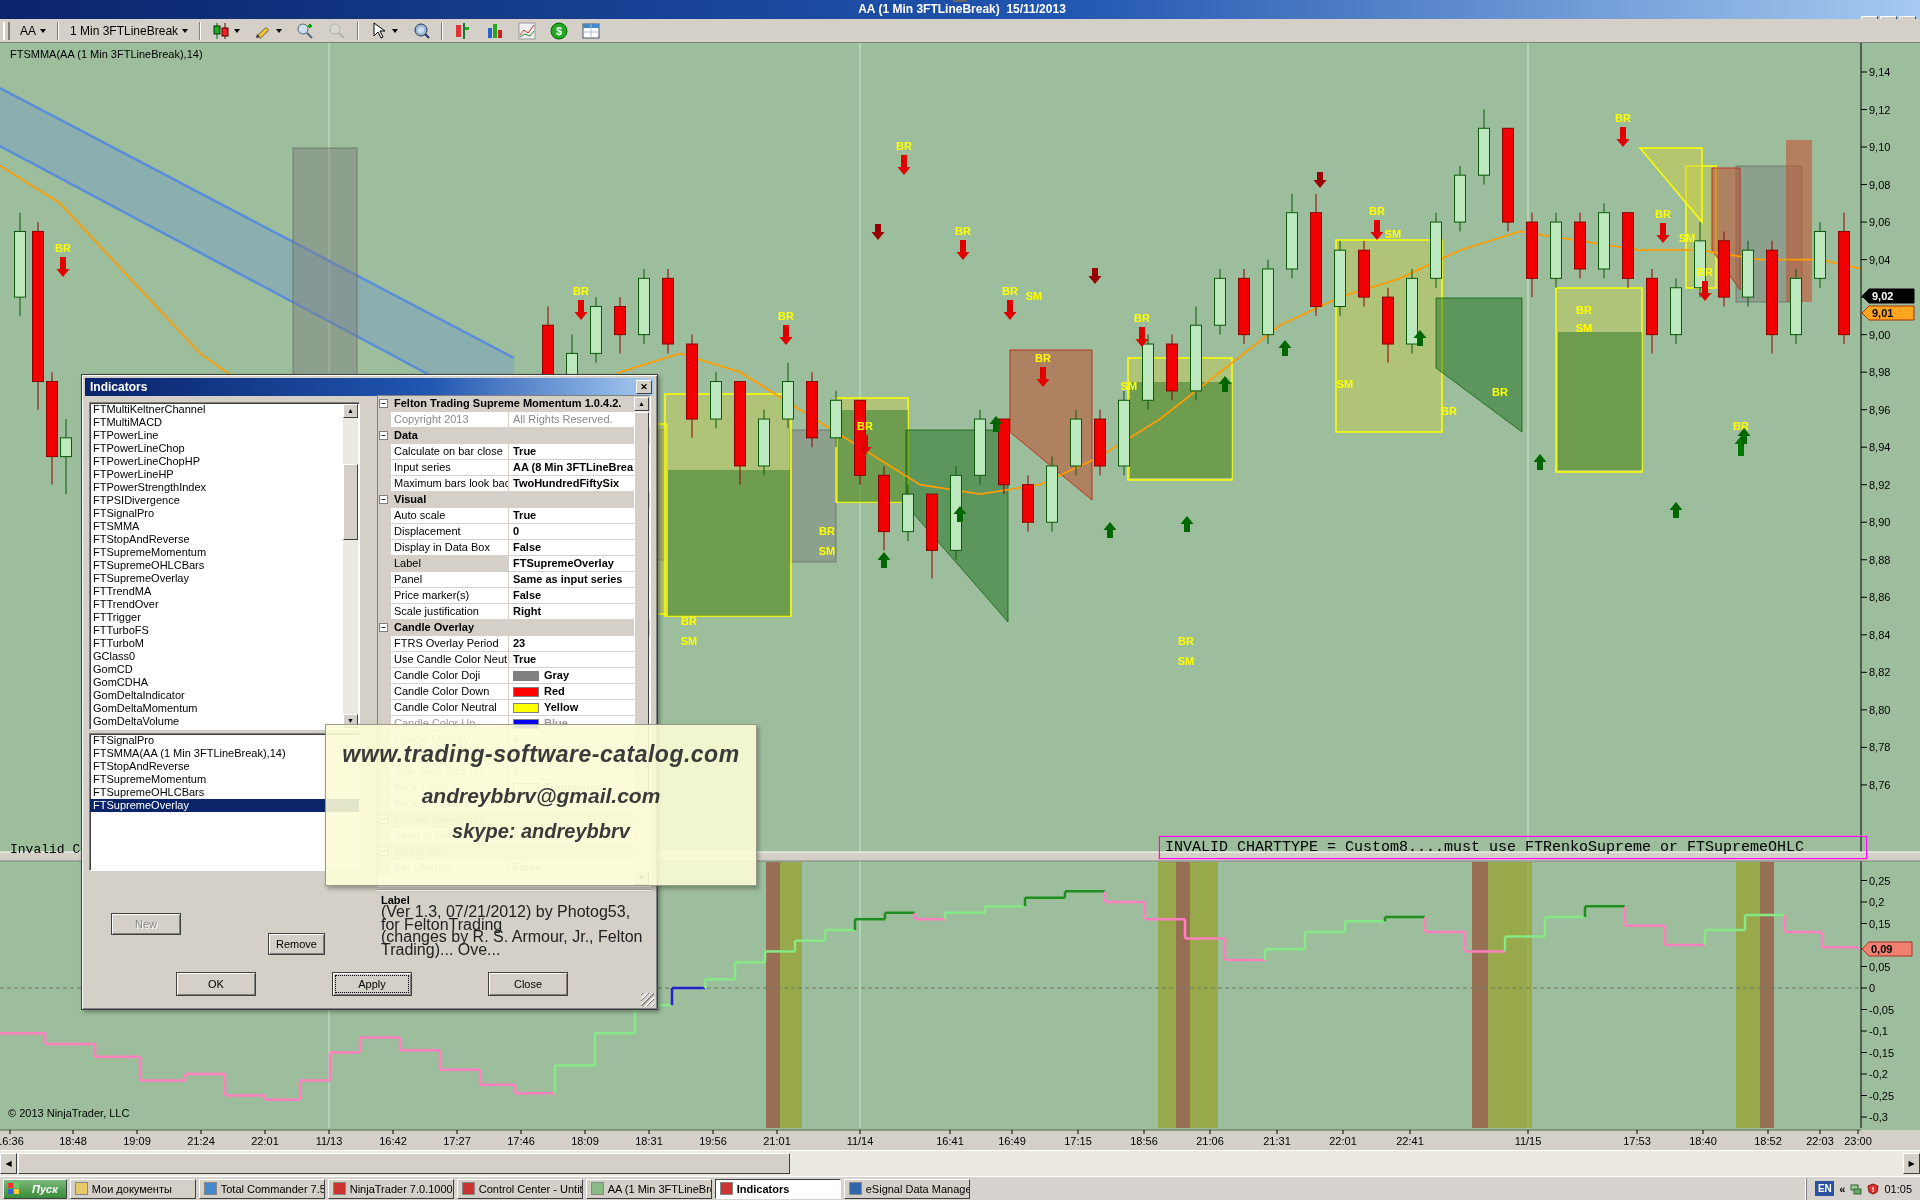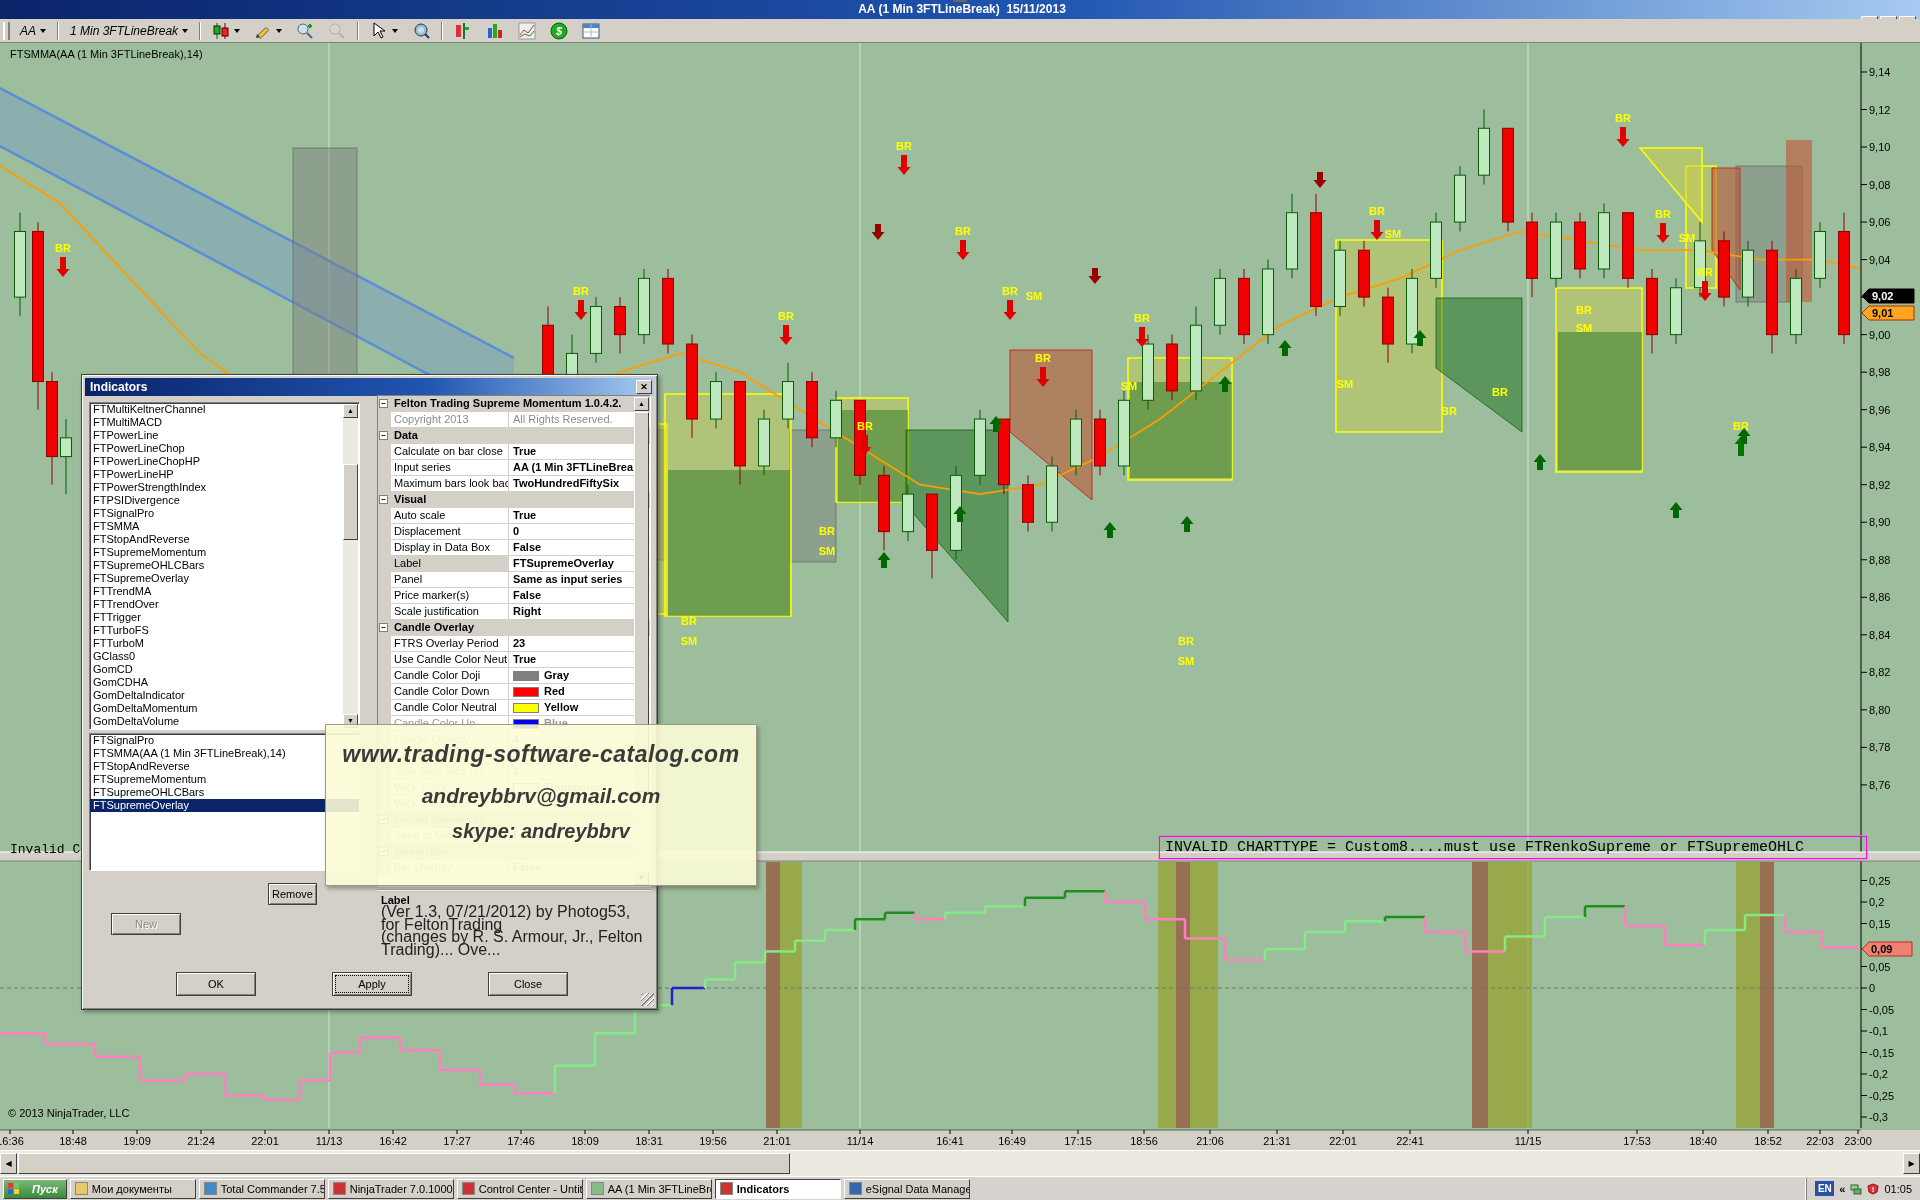--- a/index.html
+++ b/index.html
@@ -14,21 +14,21 @@
   .titlebar .title-text { margin-left:4px; white-space:pre; }
   .app-icon { width:14px; height:14px; background:#fff; border:1px solid #666; display:inline-block; position:relative; }
   .app-icon i { position:absolute; width:2px; background:#2a8a2a; bottom:1px; }
   .win-btns { margin-left:auto; display:flex; gap:2px; }
   .win-btn { width:17px; height:14px; background:#D4D0C8; border:1px solid; border-color:#fff #404040 #404040 #fff;
     color:#000; font-size:9px; font-weight:bold; text-align:center; line-height:12px; }
 
   .toolbar { position:absolute; left:0; top:19px; width:1920px; height:24px; background:#D4D0C8;
     border-bottom:1px solid #808080; display:flex; align-items:center; font-size:12px; color:#000; }
   .tb-grip { width:7px; height:18px; margin:0 3px; border-left:2px solid #fff; border-right:2px solid #808080; }
-  .tb-btn { height:20px; display:flex; align-items:center; padding:0 5px; margin:11px 1px; border:1px solid transparent;font-style:italic; }
+  .tb-btn { height:20px; display:flex; align-items:center; padding:0 5px; margin:11px 1px; border:1px solid transparent; }
   .tb-sep { width:2px; height:18px; border-left:1px solid #808080; border-right:1px solid #fff; margin:0 4px; }
   .dd-arrow { width:0; height:0; border-left:3px solid transparent; border-right:3px solid transparent;
     border-top:4px solid #000; margin-left:4px; display:inline-block; }
   .tb-ico { width:18px; height:18px; display:inline-block; }
 
   
   #chart { position:absolute; left:0; top:43px; z-index:1; }
 
   .mono-msg { position:absolute; font-family:"Liberation Mono", monospace; color:#000; z-index:5; }
   #invalid-msg { left:1159px; top:836px; width:708px; height:23px; border:1px solid #FF00FF;
@@ -762,21 +762,21 @@
       </div>
     <div id="list-selected" class="list box listbox">
         <div class="li">FTSignalPro</div>
         <div class="li">FTSMMA(AA (1 Min 3FTLineBreak),14)</div>
         <div class="li">FTStopAndReverse</div>
         <div class="li">FTSupremeMomentum</div>
         <div class="li">FTSupremeOHLCBars</div>
         <div class="li sel">FTSupremeOverlay</div>
       </div>
     <div class="dlg-btn small disabled" style="left:29px; top:538px; width:70px;">New</div>
-    <div class="dlg-btn small" style="left:186px; top:508px; width:49px;">Remove</div>
+    <div class="dlg-btn small" style="left:186px; top:558px; width:57px;">Remove</div>
     <div id="propgrid">
         <div class="pg-row hdr">
           <div class="pg-indent">
             <div class="minus-box">−</div>
           </div>
           <div class="pg-label">Felton Trading Supreme Momentum 1.0.4.2.</div>
         </div>
         <div class="pg-row ">
           <div class="pg-indent"></div>
           <div class="pg-label" style="color: rgb(138, 138, 138);">Copyright 2013</div>
@@ -794,21 +794,21 @@
           <div class="pg-indent"></div>
           <div class="pg-label">Calculate on bar close</div>
           <div class="pg-value">
             <span>True</span>
           </div>
         </div>
         <div class="pg-row ">
           <div class="pg-indent"></div>
           <div class="pg-label">Input series</div>
           <div class="pg-value">
-            <span>AA (1 Min 3FTLineBrea</span>
+            <span>AA (8 Min 3FTLineBrea</span>
           </div>
         </div>
         <div class="pg-row ">
           <div class="pg-indent"></div>
           <div class="pg-label">Maximum bars look bacl</div>
           <div class="pg-value">
             <span>TwoHundredFiftySix</span>
           </div>
         </div>
         <div class="pg-row cat">

